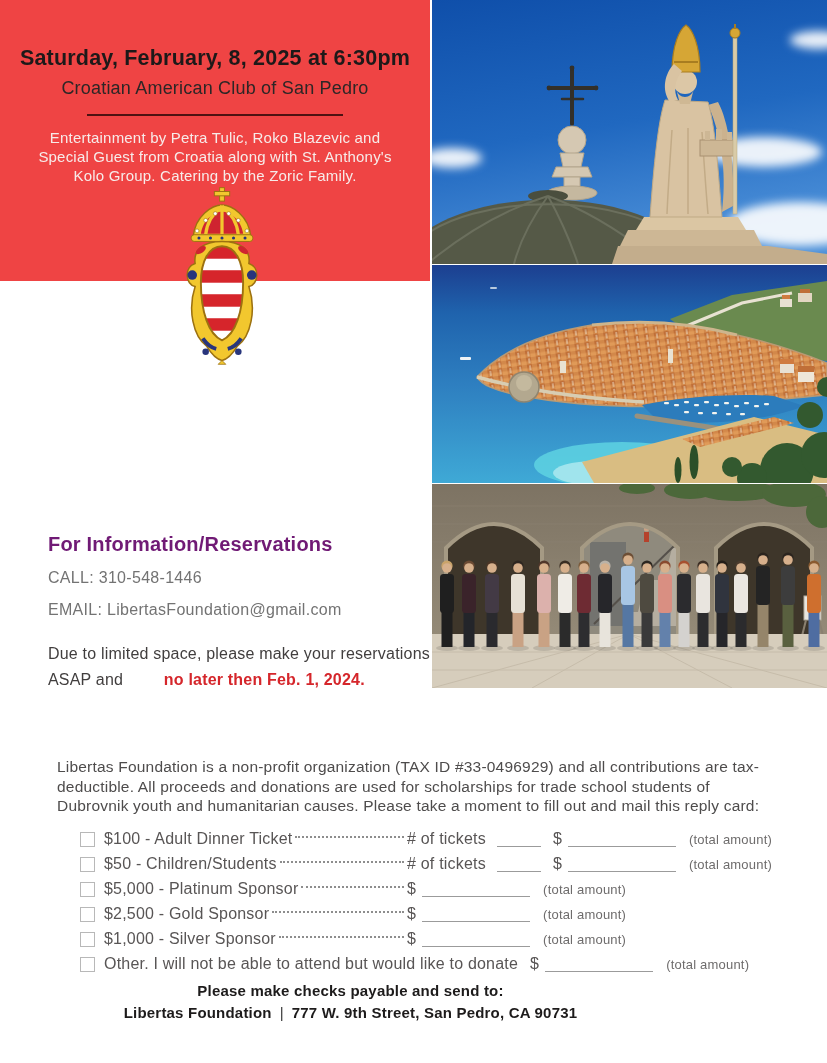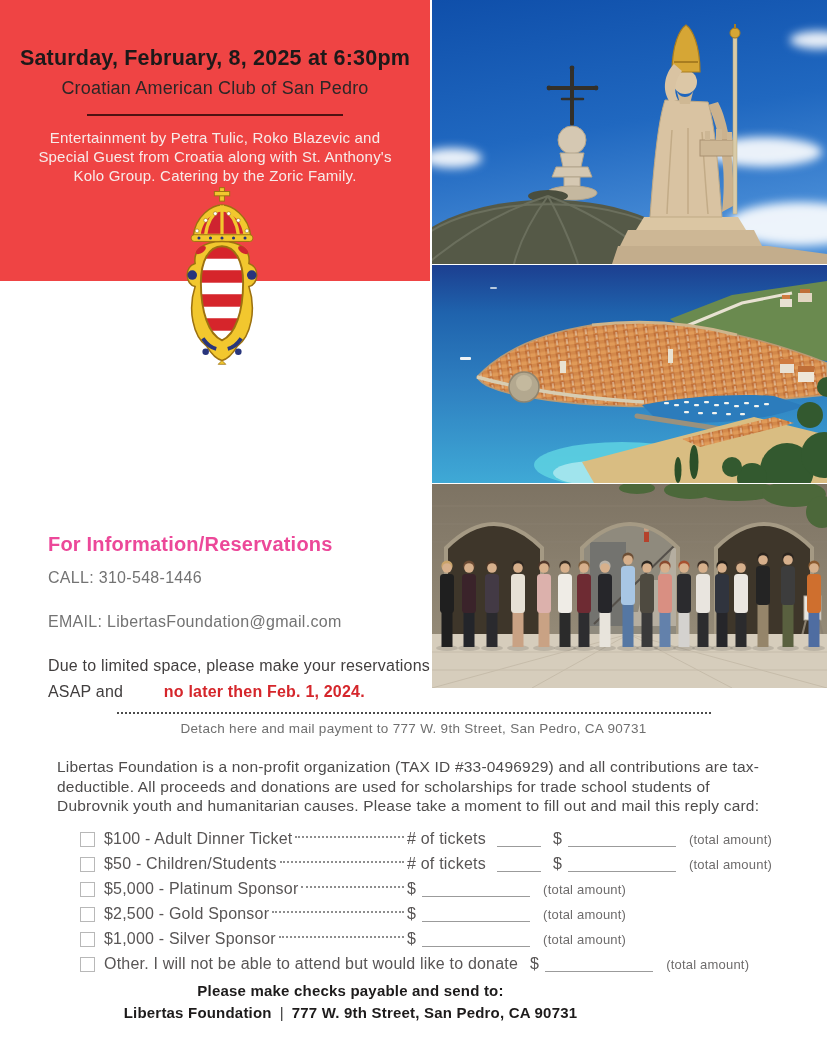--- a/index.html
+++ b/index.html
@@ -24,23 +24,23 @@
   .photo svg{display:block;width:100%;height:100%;}
 
   
   .title-block{position:absolute;left:5px;top:386px;width:444px;text-align:center;}
   .title-block h1{margin:0;font-family:"Liberation Serif",serif;font-size:42px;line-height:44px;
                   font-weight:bold;color:#171414;letter-spacing:-.5px;}
   .subtitle{margin-top:7px;font-size:17px;color:#d5262b;letter-spacing:.2px;}
 
   
   .info{position:absolute;left:48px;top:533px;width:392px;}
-  .info h2{margin:0;font-size:20px;font-weight:bold;color:#ec4899;letter-spacing:.2px;}
+  .info h2{margin:0;font-size:20px;font-weight:bold;color:#701a75;letter-spacing:.2px;}
   .info .contact{margin-top:13px;font-size:16px;color:#737373;letter-spacing:.3px;}
-  .info .contact.second{margin-top:26px;}
+  .info .contact.second{margin-top:14px;}
   .notice{margin-top:22px;font-size:16px;line-height:26px;color:#413e3e;letter-spacing:.2px;}
   .notice .hl{font-weight:bold;color:#d5262b;padding-left:36px;}
 
   
   .detach{position:absolute;left:0;top:712px;width:827px;text-align:center;}
   .detach .dots{width:594px;margin:0 auto;border-top:2px dotted #4c4c4c;height:0;}
   .detach .lab{margin-top:7px;font-size:13.5px;color:#6f6f6f;letter-spacing:.3px;}
 
   
   .reply{position:absolute;left:57px;top:757px;width:712px;}
@@ -414,24 +414,20 @@
   </div>
 
 
   <div class="info">
     <h2>For Information/Reservations</h2>
     <div class="contact">CALL: 310-548-1446</div>
     <div class="contact second">EMAIL: LibertasFoundation@gmail.com</div>
     <div class="notice"><span>Due to limited space, please make your reservations ASAP and </span><span class="hl">no later then Feb. 1, 2024.</span></div>
   </div>
 
-  <div class="detach">
-    <div class="dots"></div>
-    <div class="lab">Detach here and mail payment to 777 W. 9th Street, San Pedro, CA 90731</div>
-  </div>
 
   <div class="reply">
     <p class="intro">Libertas Foundation is a non-profit organization (TAX ID #33-0496929) and all contributions are tax-deductible. All proceeds and donations are used for scholarships for trade school students of Dubrovnik youth and humanitarian causes. Please take a moment to fill out and mail this reply card:</p>
     <div class="rows">
 
       <div class="row row-a">
         <span class="cb"></span>
         <span class="segl">
             <span class="lbl">$100 - Adult Dinner Ticket</span>
             <span class="leader"></span>

